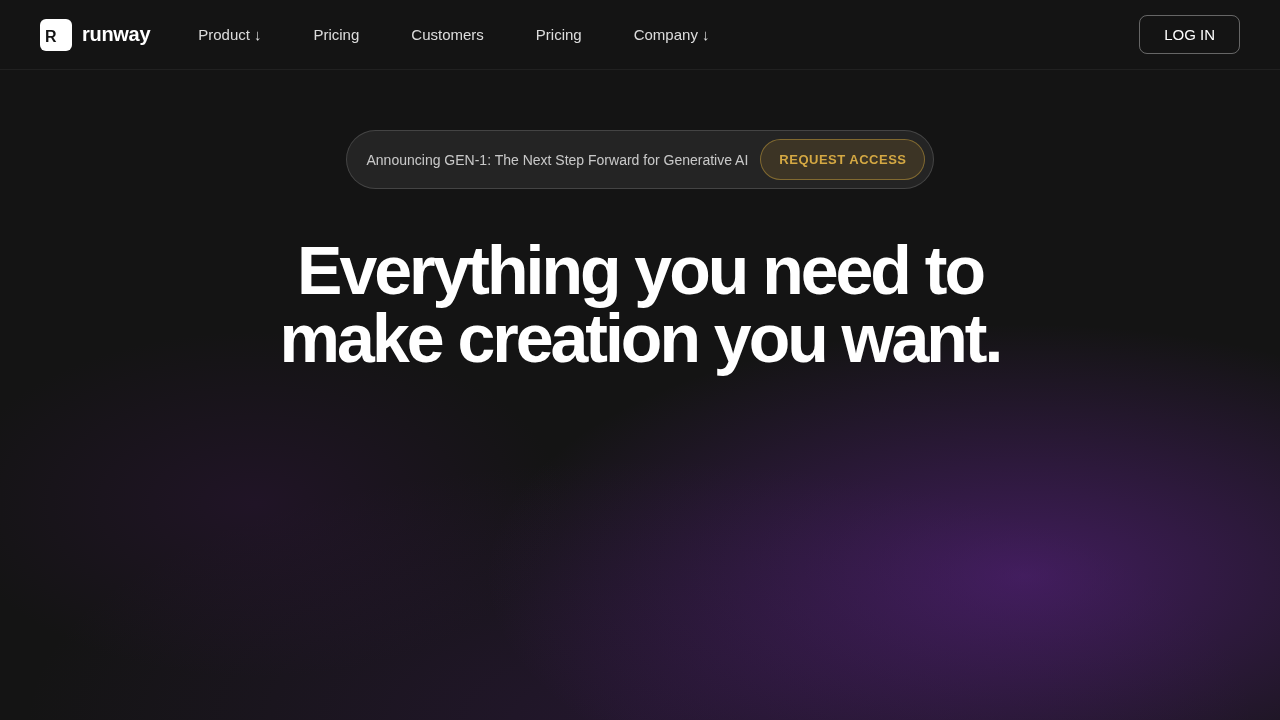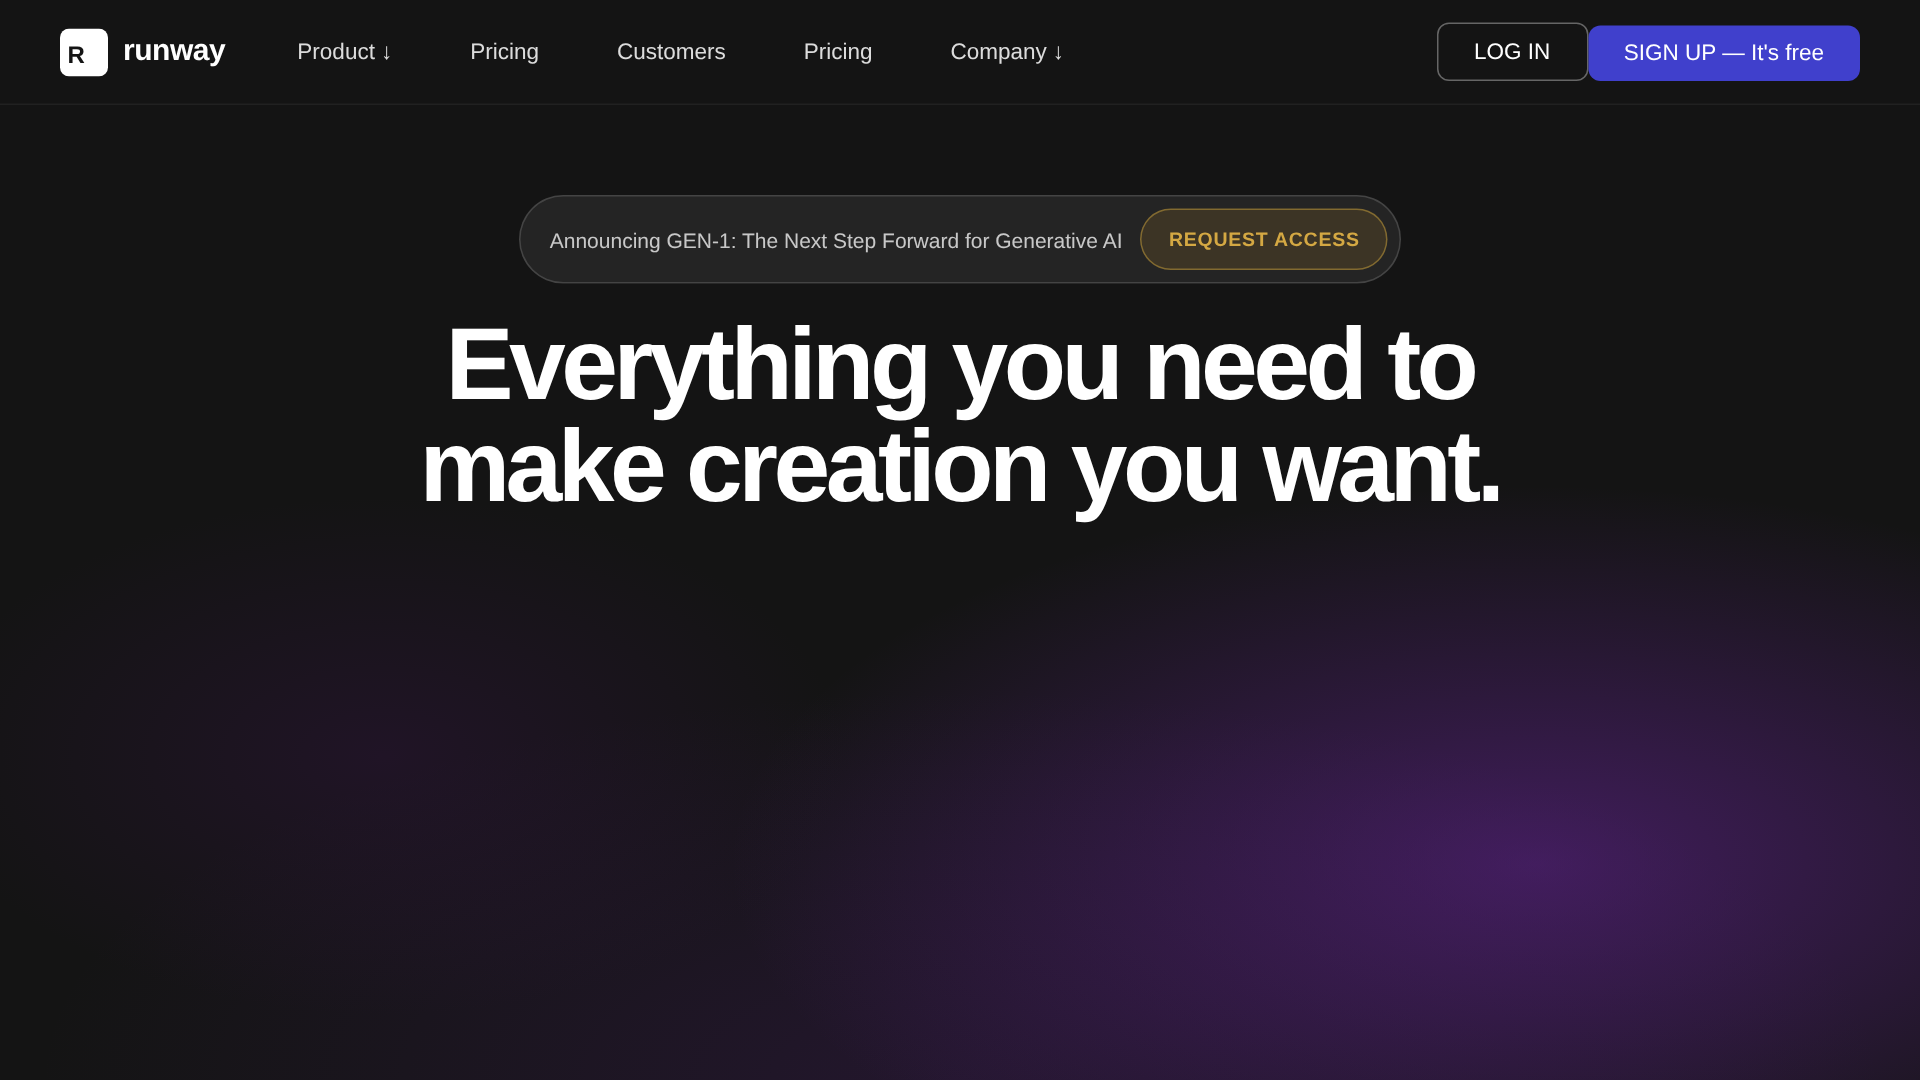--- a/index.html
+++ b/index.html
@@ -124,21 +124,21 @@
 
     
     .announcement-banner {
       display: flex;
       align-items: center;
       background: rgba(255,255,255,0.07);
       border: 1px solid rgba(255,255,255,0.15);
       border-radius: 50px;
       padding: 8px 8px 8px 20px;
       gap: 0;
-      margin-bottom: 20px;
+      margin-bottom: 47px;
       cursor: pointer;
     }
 
     .announcement-text {
       font-size: 14px;
       color: rgba(255,255,255,0.75);
       white-space: nowrap;
       margin-right: 12px;
     }
 
@@ -208,21 +208,20 @@
       </a>
       <a class="nav-link">
         <span>Company</span>
         <span>↓</span>
       </a>
     </div>
   </div>
 
   <div class="navbar-right">
     <button class="btn-login">LOG IN</button>
-    <button class="btn-signup">SIGN UP — It's free</button>
   </div>
 </nav>
 
 <section class="hero">
 
   <div class="announcement-banner">
     <span class="announcement-text">Announcing GEN-1: The Next Step Forward for Generative AI</span>
     <button class="request-access-btn">REQUEST ACCESS</button>
   </div>
 

